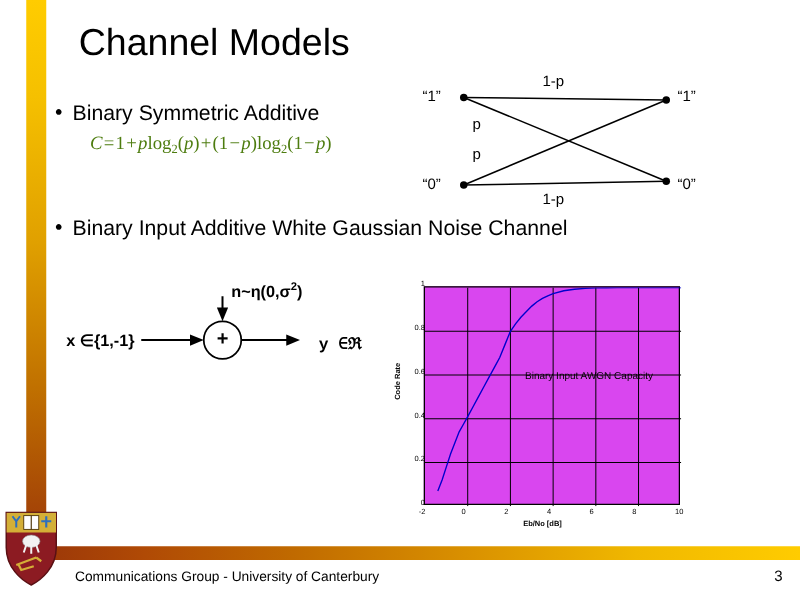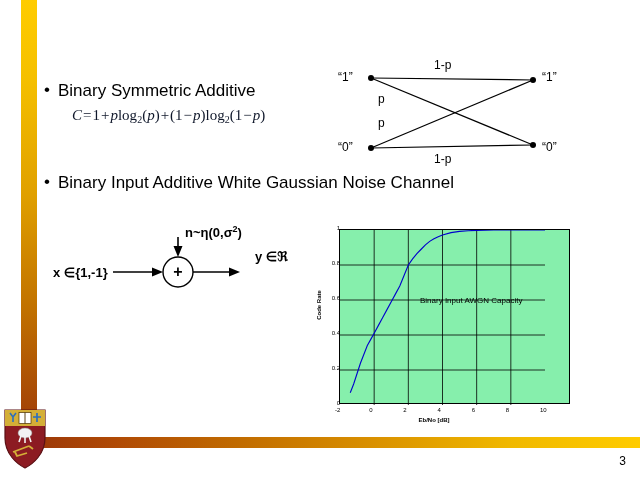--- a/index.html
+++ b/index.html
@@ -53,21 +53,21 @@
     line-height: 1;
   }
   #bullet-1 { left: 44px; top: 81px; }
   #bullet-2 { left: 44px; top: 173px; }
 
   
   #formula-block {
     position: absolute;
     left: 72px;
     top: 108px;
-    color: #0f172a;
+    color: #4d7c0f;
     text-align: right;
   }
   .formula-line {
     font-family: "Liberation Serif", serif;
     font-size: 15px;
     white-space: nowrap;
     line-height: 1.05;
   }
   #formula-line-1 { margin-left: 0px; }
   #formula-line-2 { margin-left: 30px; margin-top: 9px; }
@@ -111,21 +111,21 @@
   #awgn svg { position: absolute; left: 0; top: 0; }
   .awgn-label {
     position: absolute;
     font-size: 13px;
     font-weight: bold;
     color: #000000;
     white-space: nowrap;
   }
   #awgn-noise { left: 140px; top: 2px; }
   #awgn-x     { left: 8px;   top: 43px; }
-  #awgn-y     { left: 210px; top: 27px; }
+  #awgn-y     { left: 210px; top: 43px; font-family: Liberation Mono, monospace; }
   .awgn-label sup { font-size: 9px; }
   #awgn-plus {
     position: absolute;
     left: 121px;
     top: 41px;
     width: 24px;
     text-align: center;
     font-size: 16px;
     font-weight: bold;
     color: #000000;
@@ -136,25 +136,25 @@
     position: absolute;
     left: 312px;
     top: 224px;
     width: 244px;
     height: 200px;
   }
   #chart-plot {
     position: absolute;
     left: 27px;
     top: 5px;
-    width: 231px;
+    width: 205px;
     height: 175px;
     border: 1px solid #000000;
     box-sizing: border-box;
-    background: #86efac;
+    background: #d946ef;
   }
   #chart-plot svg { position: absolute; left: 0; top: 0; }
   .ytick {
     position: absolute;
     right: 216px;
     font-size: 6px;
     color: #000000;
     text-align: right;
     white-space: nowrap;
   }
@@ -227,20 +227,21 @@
     height: 62px;
   }
 </style>
 </head>
 <body>
 
 <div id="slide">
 
   <div id="left-bar"></div>
 
+  <div id="title">Channel Models</div>
 
   <div class="bullet-row" id="bullet-1">
     <span class="bullet-dot">•</span>
     <span>Binary Symmetric Additive</span>
   </div>
 
   <div id="formula-block">
     <div class="formula-line" id="formula-line-1">
       <i>C</i><span class="op">=</span><span>1</span><span class="op">+</span><i>p</i><span>log</span><sub>2</sub><span>(</span><i>p</i><span>)</span><span class="op">+</span><span>(</span><span>1</span><span class="op">−</span><i>p</i><span>)</span><span>log</span><sub>2</sub><span>(</span><span>1</span><span class="op">−</span><i>p</i><span>)</span>
     </div>
@@ -357,15 +358,16 @@
         <path d="M34,5 L34,14 M30,9 L38,9" stroke="#2C6FBF" stroke-width="1.7" fill="none"></path>
 
         <ellipse cx="22" cy="25" rx="7" ry="5" fill="#F2F2F2" stroke="#888" stroke-width="0.5"></ellipse>
         <path d="M18,28 L16,34 M26,28 L28,34 M22,29 L22,35" stroke="#F2F2F2" stroke-width="1.6"></path>
 
         <path d="M10,44 L26,38 M26,38 L30,41 M12,44 L14,48 L24,45" stroke="#D4AF37" stroke-width="1.8" fill="none"></path>
       </g>
     </svg>
   </div>
 
+  <div id="footer-text">Communications Group - University of Canterbury</div>
   <div id="page-number">3</div>
 
 </div>
 
 </body></html>

